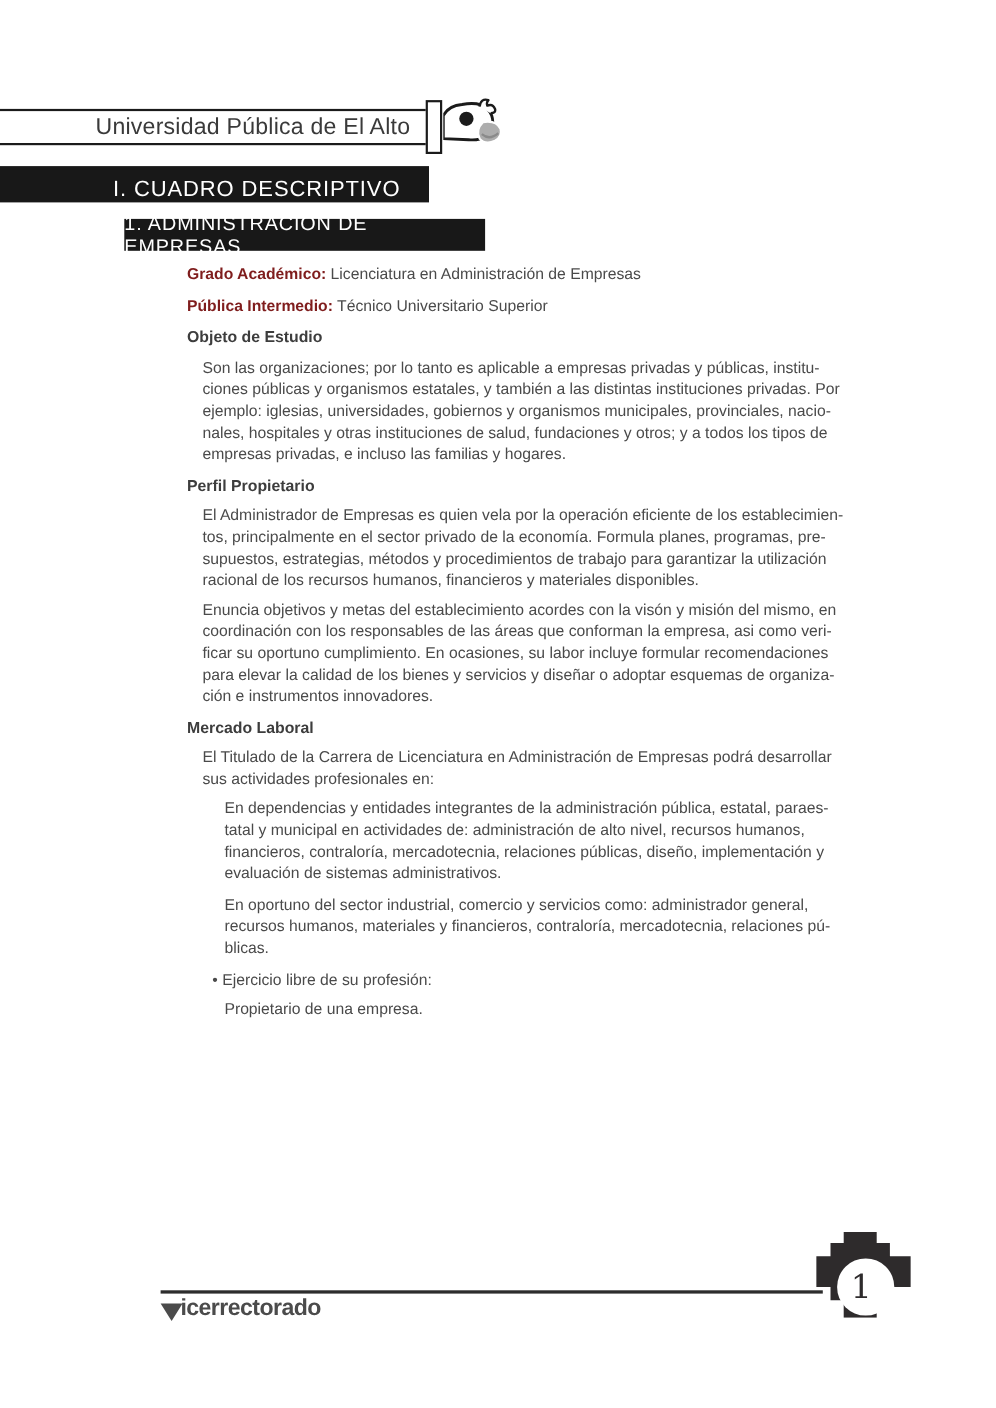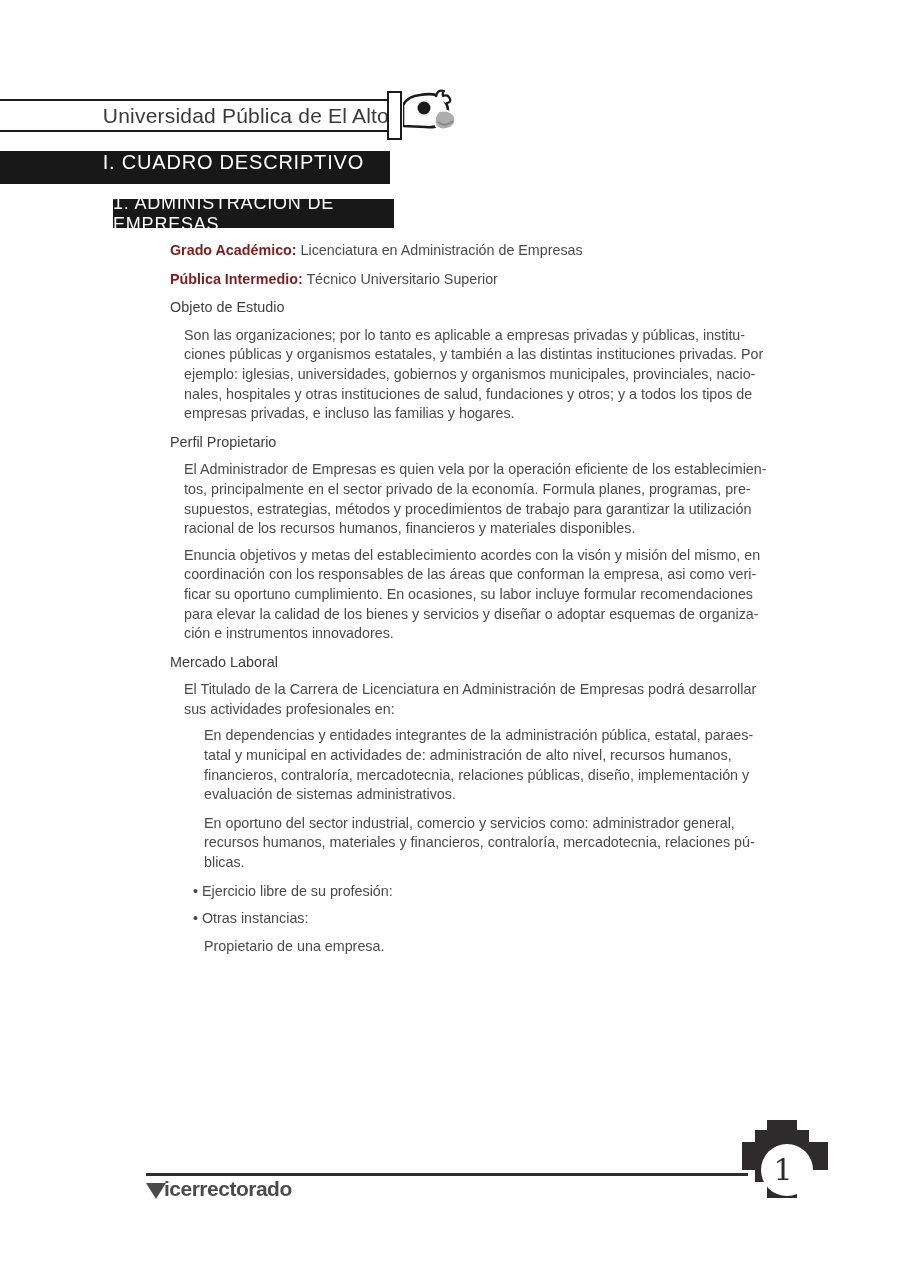--- a/index.html
+++ b/index.html
@@ -7,66 +7,66 @@
     position:relative; width:905px; height:1280px; background:#ffffff;
     font-family:"Liberation Sans", sans-serif; overflow:hidden;
   }
 
   
   .hdr-band {
     position:absolute; left:0; top:99px; width:389px; height:33px;
     box-sizing:border-box;
     border-top:2.5px solid #1b1b1b; border-bottom:2.5px solid #1b1b1b;
     display:flex; align-items:center; justify-content:flex-end;
-    padding-right:0; font-size:21px; color:#3a3a3a; letter-spacing:0.2px;
+    padding-right:16px; font-size:21px; color:#3a3a3a; letter-spacing:0.2px;
   }
   .hdr-pole {
     position:absolute; left:387px; top:91px; width:15px; height:49px;
     background:#fff; border:2.5px solid #1b1b1b; box-sizing:border-box;
   }
   .hdr-bird { position:absolute; left:403px; top:89px; width:62px; height:56px; }
 
   
   .banner1 {
     position:absolute; left:0; top:151px; width:390px; height:33px;
     background:#181818; color:#fff; box-sizing:border-box;
-    display:flex; align-items:flex-start; justify-content:flex-end;
+    display:flex; align-items:flex-end; justify-content:flex-end;
     padding-right:26px; font-size:20px; letter-spacing:0.8px;
   }
   .banner2 {
-    position:absolute; left:113px; top:199px; width:281px; height:29px;
+    position:absolute; left:113px; top:199px; width:328px; height:29px;
     background:#181818; color:#fff; box-sizing:border-box;
     display:flex; align-items:center; justify-content:center;
     font-size:18px; letter-spacing:0.8px;
   }
 
   
   .content {
     position:absolute; left:170px; top:241px; width:650px;
     font-size:14.3px; line-height:19.6px; color:#4a4a4a;
   }
   .field { margin:0 0 9px 0; }
   .field b { color:#7f1d1d; }
   .content h3 {
     font-size:14.4px; line-height:19.6px; color:#3d3d3d;
-    font-weight:normal; margin:9px 0 8px 0;
+    font-weight:bold; margin:9px 0 8px 0;
   }
   .para { margin:0 0 7px 14px; white-space:pre-line; text-align:justify; }
   .bullet-title { margin:3px 0 8px 23px; }
   .bullet-title::before { content:"\2022\00a0"; }
   .sub { margin:0 0 9px 34px; white-space:pre-line; text-align:justify; width:616px; }
 
   
   .footer-rule {
     position:absolute; left:146px; top:1173px; width:602px; height:3px;
     background:#2d2d2d;
   }
   .vlogo {
     position:absolute; left:146px; top:1177px;
-    display:flex; align-items:center;
+    display:flex; align-items:flex-end;
   }
   .vlogo .v-tri {
     width:0; height:0; margin-top:3px; margin-right:-2px;
     border-left:10px solid transparent; border-right:10px solid transparent;
     border-top:16px solid #4b4b4b;
   }
   .vlogo .v-text {
     font-weight:bold; font-size:21px; color:#4b4b4b; letter-spacing:-0.5px;
     line-height:24px;
   }
@@ -129,21 +129,20 @@
 tatal y municipal en actividades de: administración de alto nivel, recursos humanos,
 financieros, contraloría, mercadotecnia, relaciones públicas, diseño, implementación y
 evaluación de sistemas administrativos.</p>
 
     <p class="sub">En oportuno del sector industrial, comercio y servicios como: administrador general,
 recursos humanos, materiales y financieros, contraloría, mercadotecnia, relaciones pú-
 blicas.</p>
 
     <div class="bullet-title">Ejercicio libre de su profesión:</div>
 
-    <div class="bullet-title">Otras instancias:</div>
     <p class="sub">Propietario de una empresa.</p>
   </div>
 
   <div class="footer-rule"></div>
 
   <div class="vlogo">
     <span class="v-tri"></span>
     <span class="v-text">icerrectorado</span>
   </div>
 

